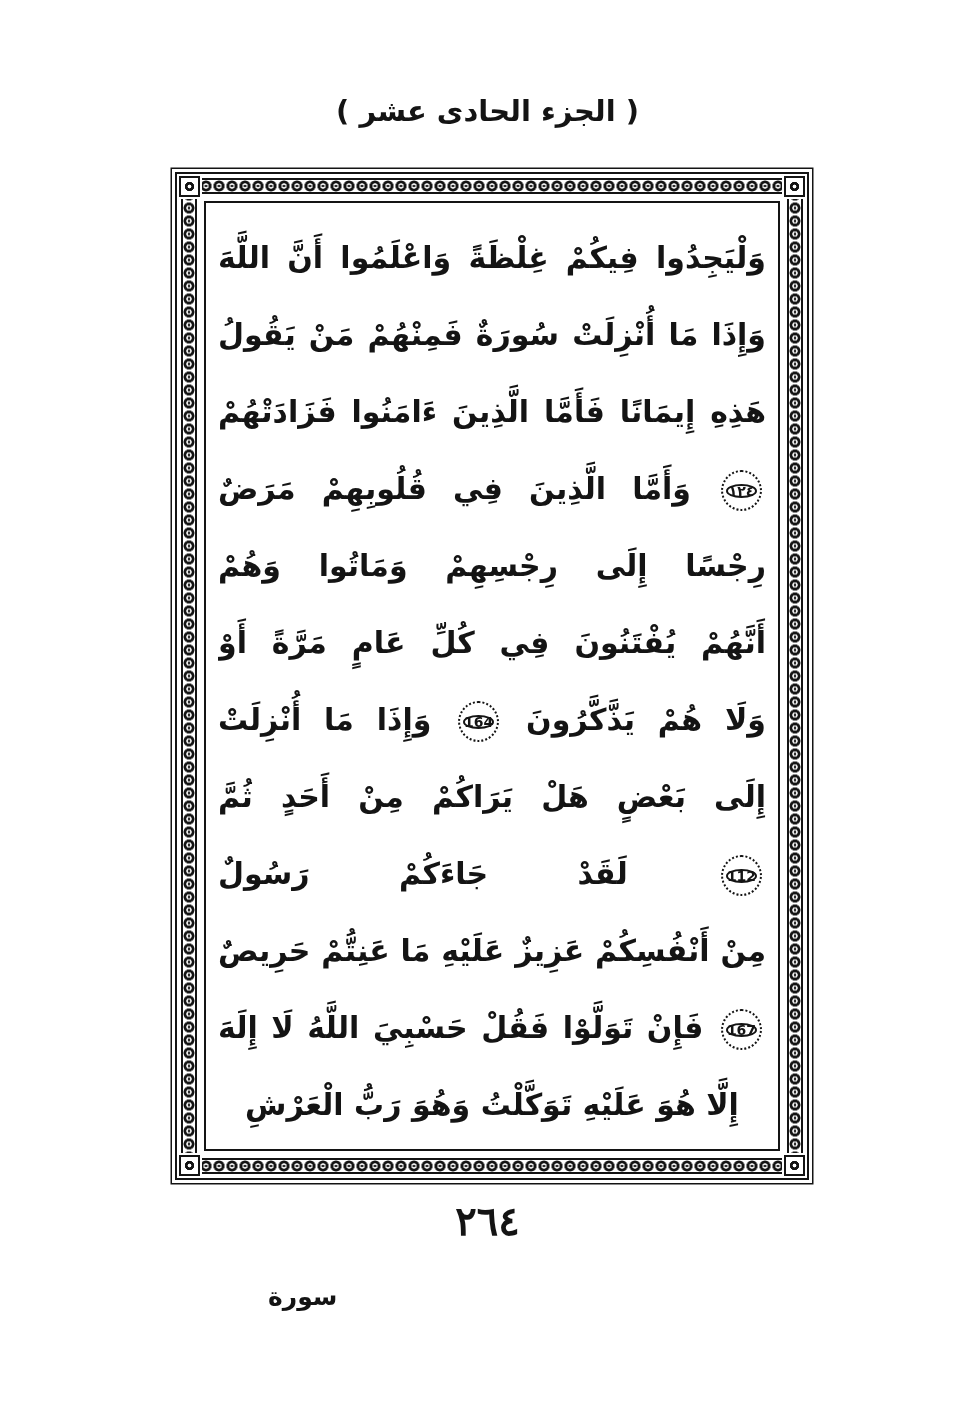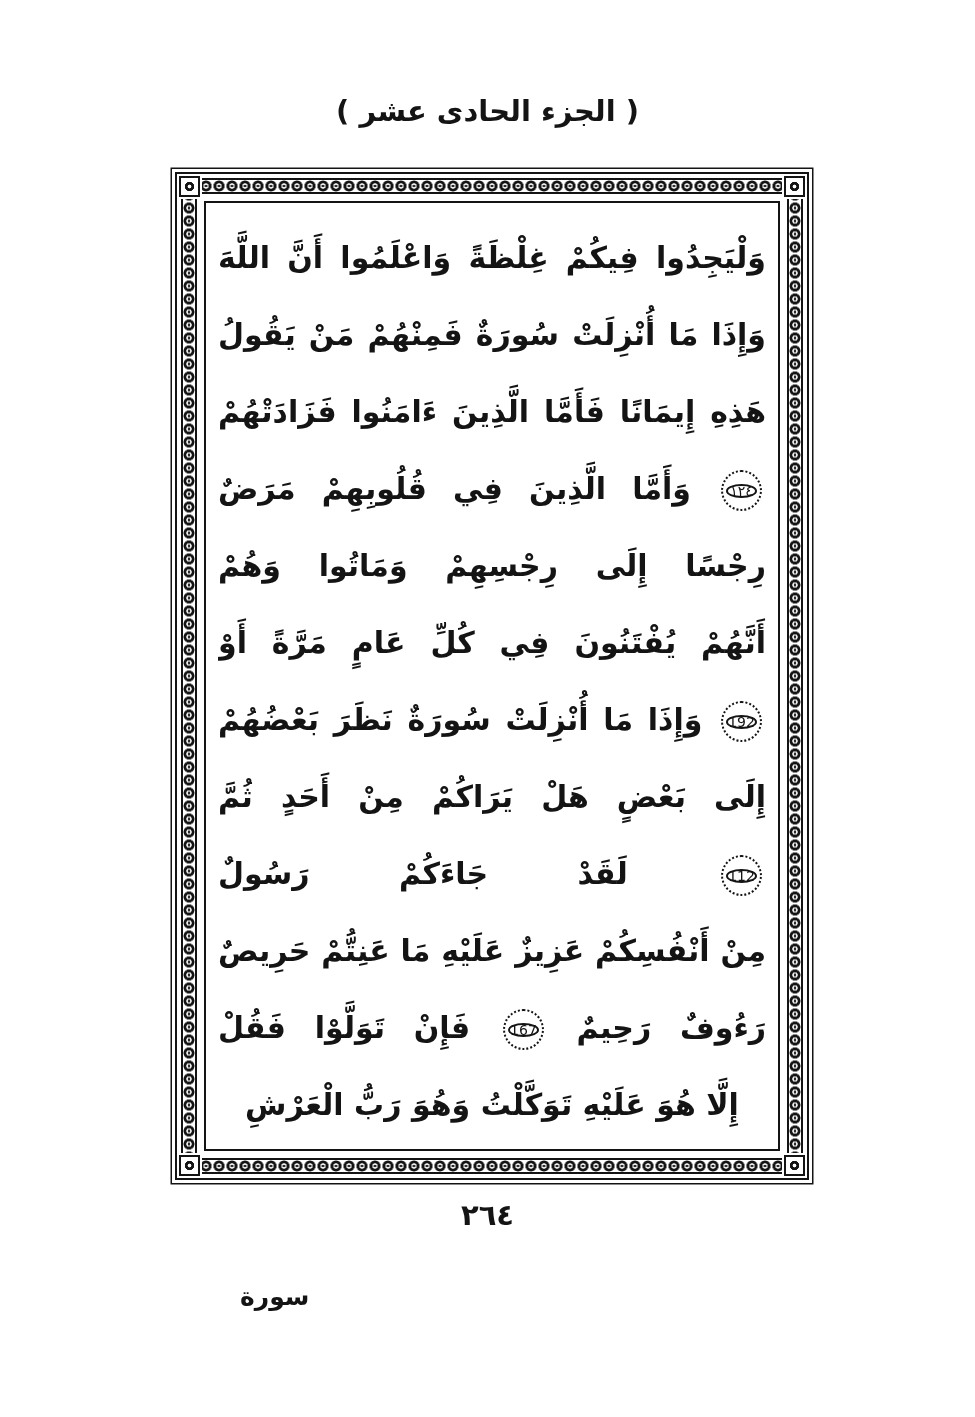--- a/index.html
+++ b/index.html
@@ -106,32 +106,32 @@
     border:2.5px dotted var(--ink);
     border-radius:50%;
     vertical-align:middle;
     margin:0 4px;
   }
   .verse-num{
     display:flex;align-items:center;justify-content:center;
     width:31px;height:14px;box-sizing:border-box;
     border:2px solid var(--ink);
     border-radius:50%;
-    font-size:14px;font-weight:400;
+    font-size:14px;font-weight:700;
     line-height:1;
   }
 
   
   .page-number{
     position:absolute;top:1198px;left:0;width:100%;
     text-align:center;
-    font-size:29px;font-weight:700;
+    font-size:40px;font-weight:700;font-family:Liberation Serif, serif;
   }
   .catchword{
-    position:absolute;top:1282px;left:240px;
+    position:absolute;top:1282px;left:268px;
     font-size:25px;font-weight:700;
     direction:rtl;
   }
 </style>
 </head>
 <body>
 
 <div class="page">
 
   <div class="juz-header">( الجزء الحادى عشر )</div>
@@ -148,29 +148,29 @@
 
     <div class="inner">
         <div class="line"><span class="ayah-text">وَلْيَجِدُوا فِيكُمْ غِلْظَةً وَاعْلَمُوا أَنَّ اللَّهَ مَعَ الْمُتَّقِينَ</span> </div>
         <div class="line"><span class="ayah-text">وَإِذَا مَا أُنْزِلَتْ سُورَةٌ فَمِنْهُمْ مَنْ يَقُولُ أَيُّكُمْ زَادَتْهُ</span></div>
         <div class="line"><span class="ayah-text">هَذِهِ إِيمَانًا فَأَمَّا الَّذِينَ ءَامَنُوا فَزَادَتْهُمْ إِيمَانًا وَهُمْ</span></div>
         <div class="line"> <span class="verse-medallion">
             <span class="verse-num">١٢٤</span>
           </span> <span class="ayah-text">وَأَمَّا الَّذِينَ فِي قُلُوبِهِمْ مَرَضٌ فَزَادَتْهُمْ</span></div>
         <div class="line"><span class="ayah-text">رِجْسًا إِلَى رِجْسِهِمْ وَمَاتُوا وَهُمْ كَافِرُونَ</span>  </div>
         <div class="line"><span class="ayah-text">أَنَّهُمْ يُفْتَنُونَ فِي كُلِّ عَامٍ مَرَّةً أَوْ مَرَّتَيْنِ ثُمَّ لَا يَتُوبُونَ</span></div>
-        <div class="line"> <span class="verse-medallion">
-            <span class="verse-num">192</span>
+        <div class="line"><span class="ayah-text">وَلَا هُمْ يَذَّكَّرُونَ</span> <span class="verse-medallion">
+            <span class="verse-num">164</span>
           </span> <span class="ayah-text">وَإِذَا مَا أُنْزِلَتْ سُورَةٌ نَظَرَ بَعْضُهُمْ</span></div>
         <div class="line"><span class="ayah-text">إِلَى بَعْضٍ هَلْ يَرَاكُمْ مِنْ أَحَدٍ ثُمَّ انْصَرَفُوا صَرَفَ اللَّهُ</span></div>
         <div class="line"> <span class="verse-medallion">
             <span class="verse-num">112</span>
           </span> <span class="ayah-text">لَقَدْ جَاءَكُمْ رَسُولٌ</span></div>
         <div class="line"><span class="ayah-text">مِنْ أَنْفُسِكُمْ عَزِيزٌ عَلَيْهِ مَا عَنِتُّمْ حَرِيصٌ عَلَيْكُمْ بِالْمُؤْمِنِينَ</span></div>
-        <div class="line"><span class="ayah-text">رَءُوفٌ رَحِيمٌ</span> <span class="verse-medallion">
+        <div class="line"> <span class="verse-medallion">
             <span class="verse-num">167</span>
           </span> <span class="ayah-text">فَإِنْ تَوَلَّوْا فَقُلْ حَسْبِيَ اللَّهُ لَا إِلَهَ</span></div>
         <div class="line center"><span class="ayah-text">إِلَّا هُوَ عَلَيْهِ تَوَكَّلْتُ وَهُوَ رَبُّ الْعَرْشِ الْعَظِيمِ</span> </div>
       </div>
   </div>
 
   <div class="page-number">٢٦٤</div>
 
   <div class="catchword">سورة</div>
 

